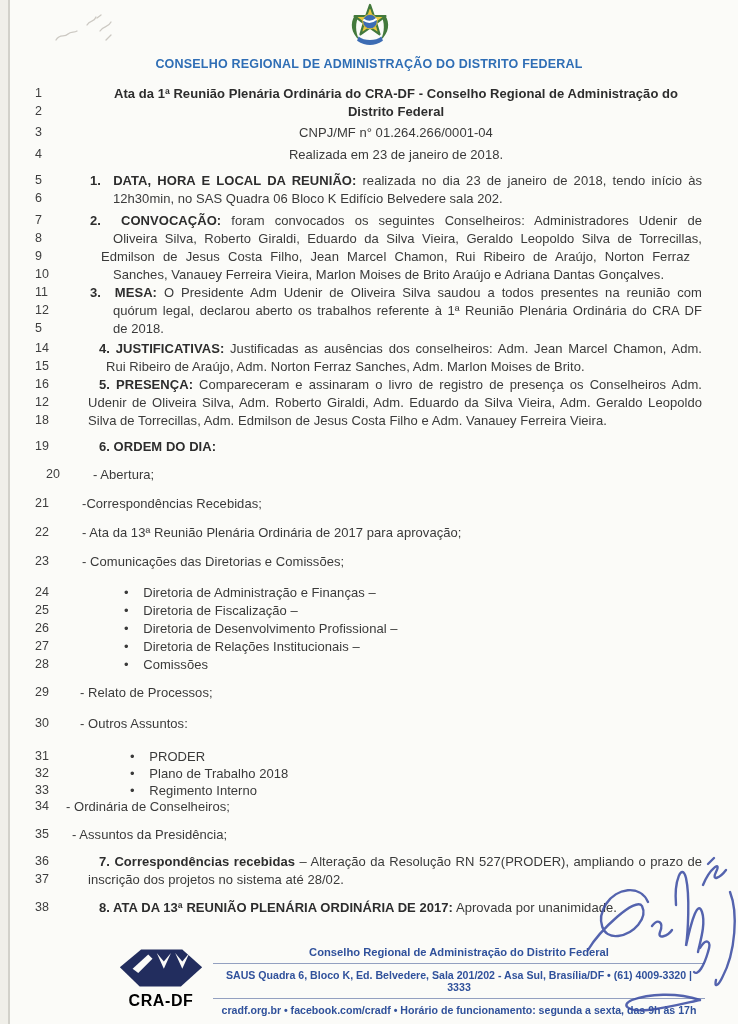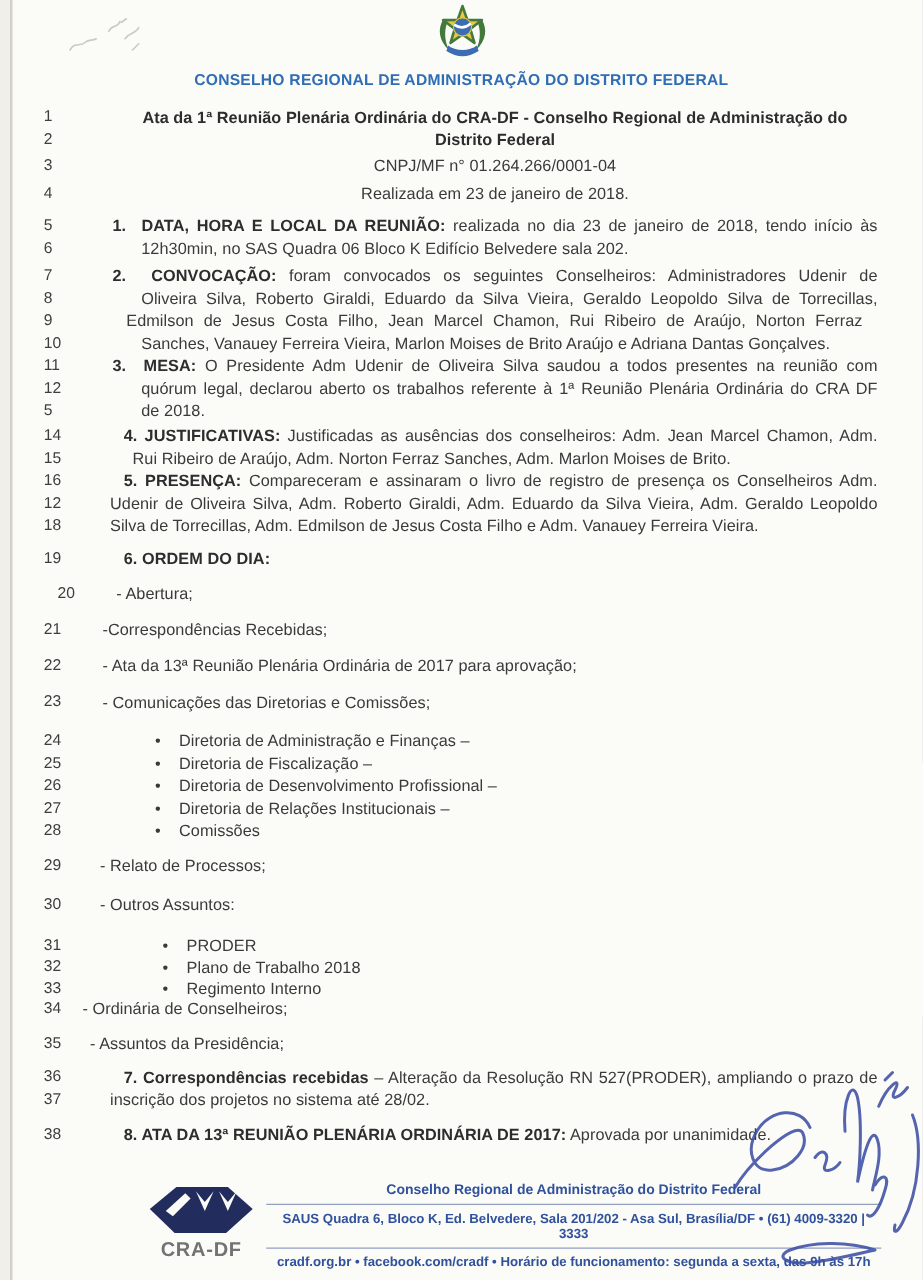--- a/index.html
+++ b/index.html
@@ -19,21 +19,21 @@
   .row{position:absolute;left:0;width:738px;height:19px;}
   .lnum{position:absolute;left:35px;top:1px;font-size:12.5px;color:#3e3e3e;}
   .ltext{position:absolute;top:0;font-size:13px;letter-spacing:.05px;white-space:nowrap;color:#3a3a3a;line-height:18px;}
   .ltext .b{font-weight:bold;color:#2d2d2d;}
   .ltext.center{left:90px;width:612px;text-align:center;}
   .ltext.just{white-space:normal;text-align:justify;text-align-last:justify;}
   .footer{position:absolute;left:0;top:940px;width:738px;height:84px;}
   .footer-logo{position:absolute;left:118px;top:6px;width:86px;}
   .footer-logo-text{
     position:absolute;left:114px;top:52px;width:94px;text-align:center;
-    font-size:16px;font-weight:bold;color:#737373;letter-spacing:.6px;
+    font-size:16px;font-weight:bold;color:#000000;letter-spacing:.6px;
   }
   .footer-block{position:absolute;left:213px;top:4px;width:492px;color:#30519b;}
   .f-line{width:100%;text-align:center;font-weight:bold;}
   .f1{font-size:11.2px;padding:2px 0 5px 0;}
   .f2,.f3{font-size:10.6px;padding:5px 0;}
   .fdiv{border-top:1px solid #93a0c0;height:0;}
   .ink{position:absolute;pointer-events:none;}
 </style>
 </head>
 <body>

